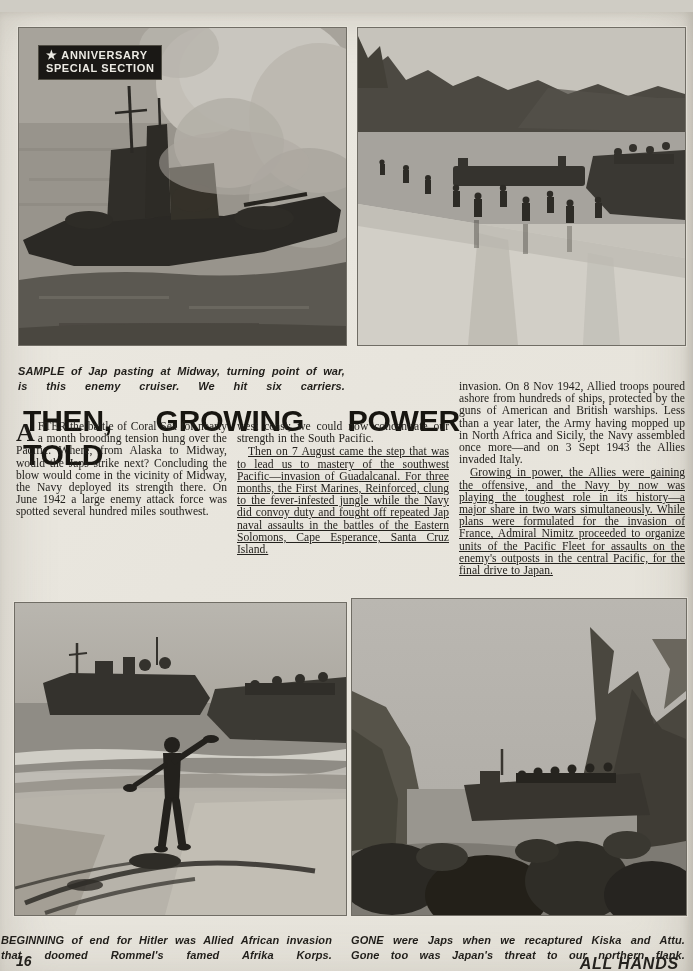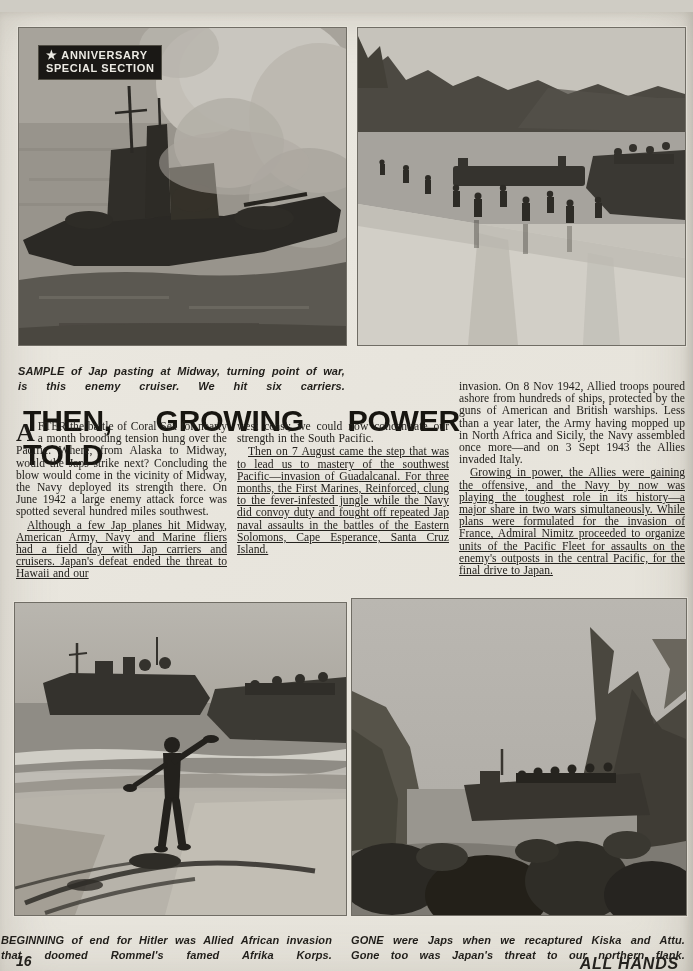--- a/index.html
+++ b/index.html
@@ -176,21 +176,20 @@
       </g>
     </svg>
   </figure>
 
   <p class="caption cap-1">SAMPLE of Jap pasting at Midway, turning point of war, is this enemy cruiser. We hit six carriers.</p>
 
   <h1 class="headline">THEN, GROWING POWER TOLD</h1>
 
   <div class="col col-1">
     <p><span class="dropcap">A</span><span>FTER the battle of Coral Sea for nearly a month brooding tension hung over the Pacific. Where, from Alaska to Midway, would the Japs strike next? Concluding the blow would come in the vicinity of Midway, the Navy deployed its strength there. On June 1942 a large enemy attack force was spotted several hundred miles southwest.</span></p>
-    <p class="ind">Although a few Jap planes hit Midway, American Army, Navy and Marine fliers had a field day with Jap carriers and cruisers. Japan's defeat ended the threat to Hawaii and our</p>
   </div>
   <div class="col col-2">
     <p>west coast; we could now concentrate our strength in the South Pacific.</p>
     <p class="ind">Then on 7 August came the step that was to lead us to mastery of the southwest Pacific—invasion of Guadalcanal. For three months, the First Marines, Reinforced, clung to the fever-infested jungle while the Navy did convoy duty and fought off repeated Jap naval assaults in the battles of the Eastern Solomons, Cape Esperance, Santa Cruz Island.</p>
   </div>
   <div class="col col-3">
     <p>invasion. On 8 Nov 1942, Allied troops poured ashore from hundreds of ships, protected by the guns of American and British warships. Less than a year later, the Army having mopped up in North Africa and Sicily, the Navy assembled once more—and on 3 Sept 1943 the Allies invaded Italy.</p>
     <p class="ind">Growing in power, the Allies were gaining the offensive, and the Navy by now was playing the toughest role in its history—a major share in two wars simultaneously. While plans were formulated for the invasion of France, Admiral Nimitz proceeded to organize units of the Pacific Fleet for assaults on the enemy's outposts in the central Pacific, for the final drive to Japan.</p>
   </div>
 

